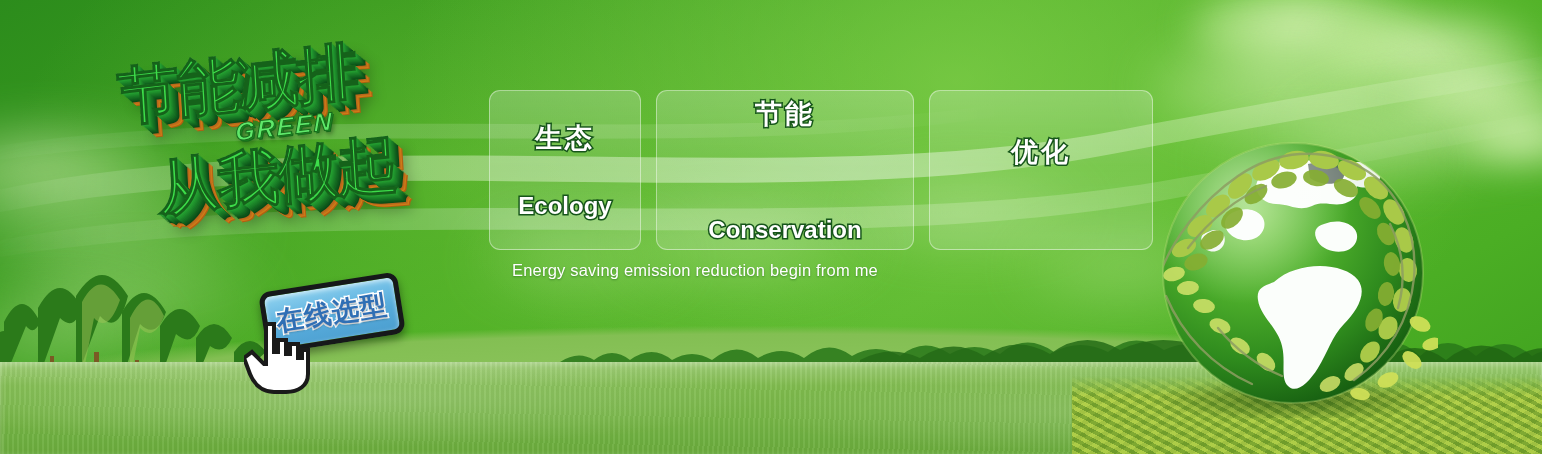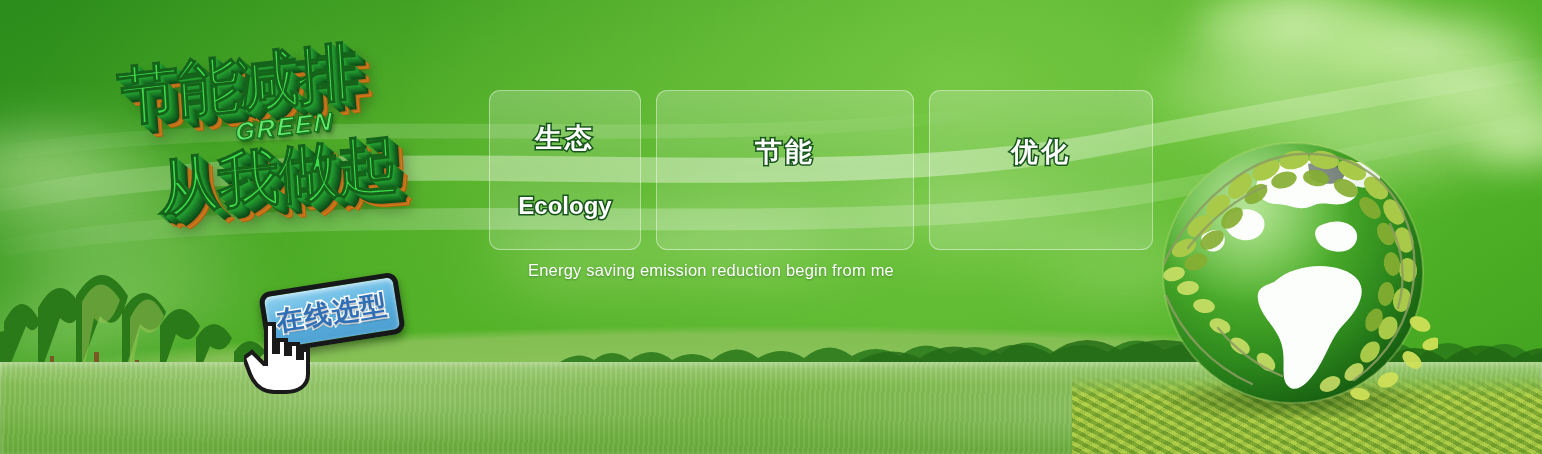--- a/index.html
+++ b/index.html
@@ -134,21 +134,21 @@
     margin-bottom:36px; letter-spacing:3px;
   }
   .card .en {
     font-size:24px; font-weight:700; color:#ffffff;
     -webkit-text-stroke:3px #16551a; paint-order:stroke fill;
     letter-spacing:0px;
   }
 
   
   .tagline {
-    position:absolute; left:528px; top:261px;
+    position:absolute; left:512px; top:261px;
     font-size:16.5px; color:#ffffff; letter-spacing:.2px;
     text-shadow:0 1px 2px rgba(20,80,20,.45);
     white-space:nowrap;
   }
 
   
   .globeWrap{ position:absolute; left:1148px; top:128px; width:290px; height:290px; }
 </style>
 </head>
 <body>
@@ -365,20 +365,21 @@
              C64,68 54,74 42,74 L30,74 C18,74 10,66 6,56 L0,40 L8,34 L20,46 L22,46 Z" fill="#ffffff" stroke="#1a1a1a" stroke-width="4" stroke-linejoin="miter"></path>
   </svg>
 
   <div class="cards">
     <div class="card">
       <div class="cn">生态</div>
       <div class="en">Ecology</div>
     </div>
     <div class="card wide">
       <div class="cn">节能</div>
+      <div class="en">Conservation</div>
     </div>
     <div class="card wide3">
       <div class="cn">优化</div>
     </div>
   </div>
 
   <div class="tagline">Energy saving emission reduction begin from me</div>
 
 </div>
 

